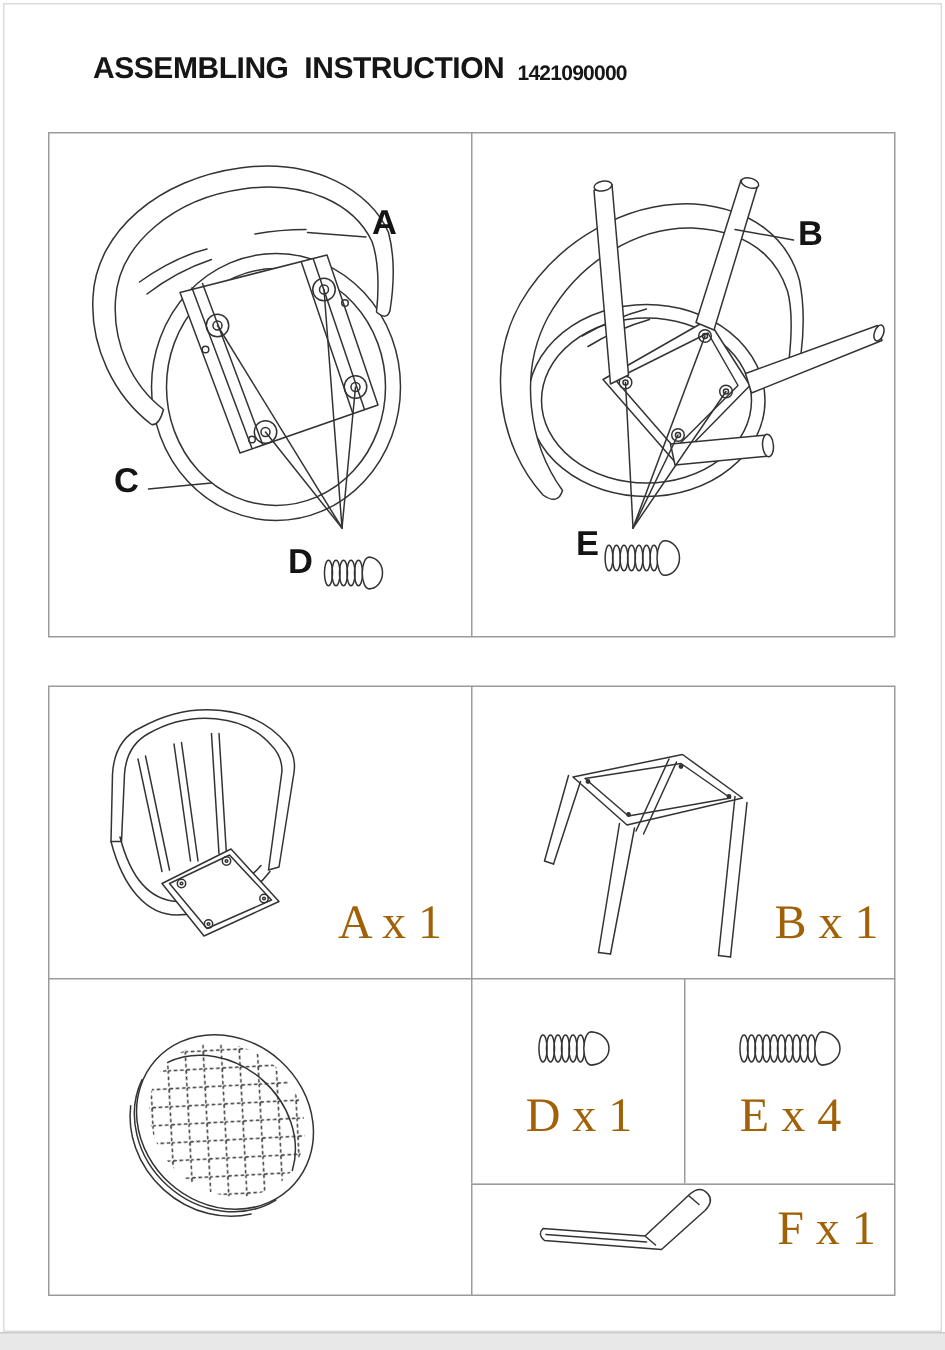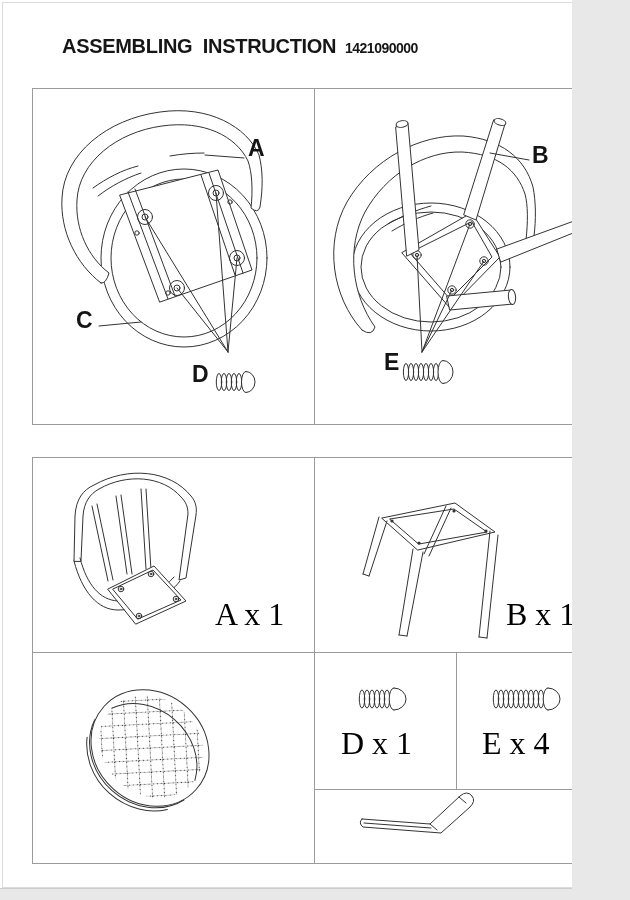--- a/index.html
+++ b/index.html
@@ -1,18 +1,18 @@
 <!DOCTYPE html>
 <html><head>
 <meta charset="utf-8">
 <style>
   * { margin:0; padding:0; box-sizing:border-box; }
   html,body { background:#e8e8e8; }
   .canvas {
-    position:relative; width:572px; height:900px; overflow:hidden;
+    position:relative; width:630px; height:900px; overflow:hidden;
     background:#ffffff;
     font-family:"Liberation Sans","DejaVu Sans",sans-serif;
     color:#111;
   }
   .page-border {
     position:absolute; left:2px; top:2px; width:626px; height:886px;
     border:1px solid #dcdcdc; pointer-events:none; z-index:0;
   }
   .panel {
     position:absolute; border:1px solid #9b9b9b; background:#fff; z-index:1;
@@ -43,21 +43,21 @@
   }
   .step-label { font-size:23px; font-weight:bold; color:#141414; }
   #lbl-a { left:248px; top:137px; }
   #lbl-c { left:76px;  top:309px; }
   #lbl-d { left:192px; top:363px; }
   #lbl-b { left:532px; top:144px; }
   #lbl-e { left:384px; top:351px; }
 
   .qty {
     font-family:"Liberation Serif","DejaVu Serif",serif;
-    font-size:32px; color:#000000; width:90px; 
+    font-size:32px; color:#a16207; width:90px; text-align:center;
   }
   #qty-a { left:215px; top:598px; }
   #qty-b { left:506px; top:598px; }
   #qty-c { left:216px; top:786px; }
   #qty-d { left:341px; top:727px; }
   #qty-e { left:482px; top:727px; }
   #qty-f { left:506px; top:802px; }
 
   .bottom-strip {
     position:absolute; left:0; top:888px; width:630px; height:12px;
@@ -317,15 +317,16 @@
   <div class="lbl step-label" id="lbl-a">A</div>
   <div class="lbl step-label" id="lbl-c">C</div>
   <div class="lbl step-label" id="lbl-d">D</div>
   <div class="lbl step-label" id="lbl-b">B</div>
   <div class="lbl step-label" id="lbl-e">E</div>
 
   <div class="lbl qty" id="qty-a">A x 1</div>
   <div class="lbl qty" id="qty-b">B x 1</div>
   <div class="lbl qty" id="qty-d">D x 1</div>
   <div class="lbl qty" id="qty-e">E x 4</div>
+  <div class="lbl qty" id="qty-f">F x 1</div>
 
   <div class="bottom-strip"></div>
 </div>
 
 </body></html>

